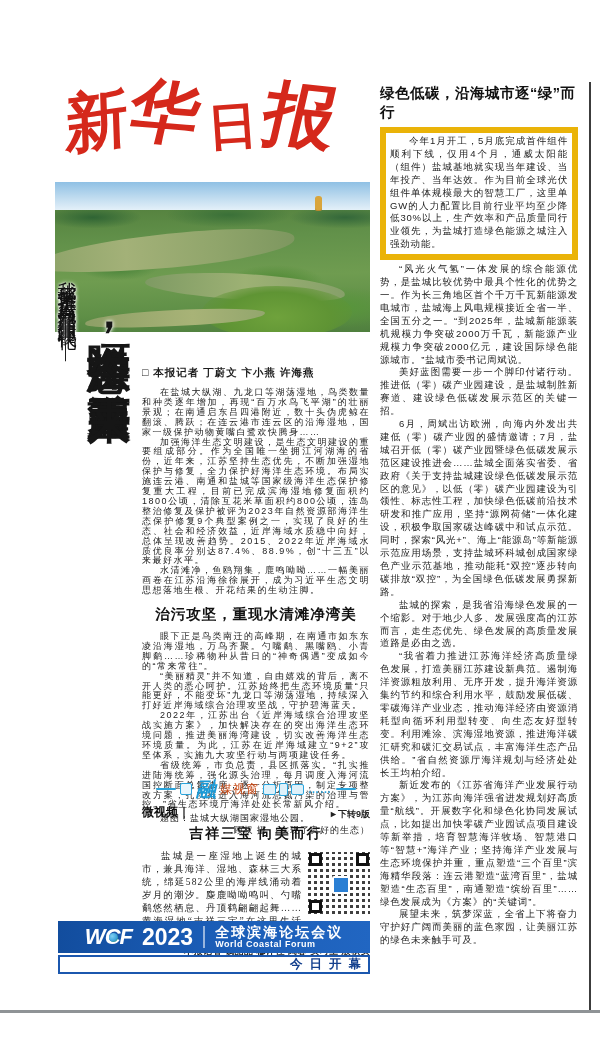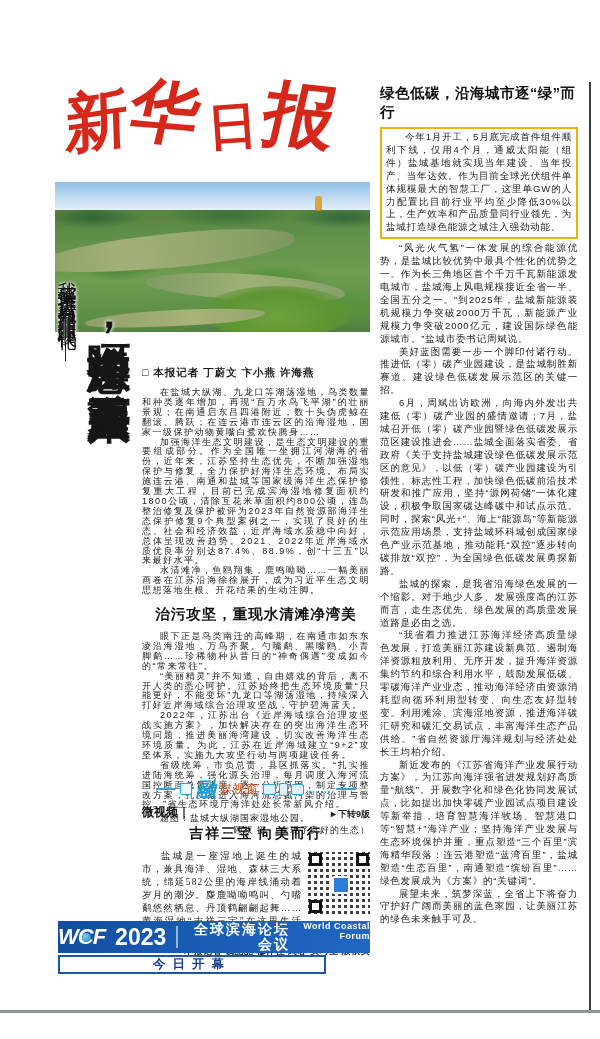--- a/index.html
+++ b/index.html
@@ -102,31 +102,31 @@
   .banner{position:absolute;left:58px;top:921px;width:312px;height:32px;
       background:linear-gradient(90deg,#124d9e 0%,#1a5cb5 45%,#2166c2 100%);
       display:flex;align-items:center;justify-content:center;gap:10px;color:#fff;}
   .wcf{font-size:22px;font-weight:bold;font-style:italic;letter-spacing:-1px;line-height:1;
       display:flex;align-items:center;}
   .wcf .c{position:relative;}
   .wcf .globe{position:absolute;left:4px;top:7px;width:9px;height:9px;border-radius:50%;
       background:radial-gradient(circle at 35% 35%, #7fd0f2 0%, #3fa4dc 55%, #2b8c3c 100%);}
   .banner .year{font-size:23px;font-weight:bold;line-height:1;letter-spacing:0;}
   .banner .tdiv{width:2px;height:22px;background:rgba(255,255,255,.55);}
-  .banner .titles{display:flex;flex-direction:row;line-height:1.05;text-align:right;}
+  .banner .titles{display:flex;flex-direction:column;line-height:1.05;}
   .banner .t-cn{font-size:14px;font-weight:bold;letter-spacing:2px;}
   .banner .t-en{font-size:9px;font-weight:bold;letter-spacing:.5px;}
-  .strip{position:absolute;left:58px;top:955px;width:268px;height:19px;box-sizing:border-box;
-      border:2px solid #1b57ae;background:#fff;display:flex;align-items:center;justify-content:center;}
+  .strip{position:absolute;left:58px;top:955px;width:312px;height:19px;box-sizing:border-box;
+      border:2px solid #1b57ae;background:#fff;display:flex;align-items:center;justify-content:flex-end;}
   .strip span{font-size:12.5px;font-weight:bold;letter-spacing:7px;color:#14408e;}
 
   
   .rightcol{position:absolute;left:380px;top:84px;width:198px;}
   .right-headline{font-size:14.5px;font-weight:bold;margin:0 0 5px 0;letter-spacing:.5px;color:#111;}
-  .highlight-box{border:2px solid #eab308;padding:2px 4px 3px 4px;margin:0 0 3px 0;}
+  .highlight-box{border:6px solid #eab308;padding:2px 4px 3px 4px;margin:0 0 3px 0;}
   .rightcol p.rbody{margin:0;font-size:9.5px;line-height:12.9px;letter-spacing:.8px;
       text-align:justify;text-indent:2em;color:#222;}
   .rule-v{position:absolute;left:589px;top:82px;width:2px;height:928px;background:#3c3c3c;}
   .rule-bottom{position:absolute;left:0;top:1010px;width:600px;height:3px;background:#8f9396;}
 </style>
 </head>
 <body>
 
 <div class="page">
 
@@ -147,21 +147,21 @@
     <div class="statue"></div>
   </div>
 
   <div class="kicker">我省探索推进人与自然和谐共生的现代化——</div>
 
   <div class="headline-v">呵护海洋生态，碧海蓝天入画来</div>
 
   <div class="midcol">
     <p class="byline">□ 本报记者 丁蔚文 卞小燕 许海燕</p>
     <p class="body">在盐城大纵湖、九龙口等湖荡湿地，鸟类数量和种类逐年增加，再现“百万水鸟飞平湖”的壮丽景观；在南通启东吕四港附近，数十头伪虎鲸在翻滚、腾跃；在连云港市连云区的沿海湿地，国家一级保护动物黄嘴白鹭欢快腾身……</p>
-    <p class="body">加强海洋生态文明建设，是生态文明建设的重要组成部分。作为全国唯一坐拥江河湖海的省份，近年来，江苏坚持生态优先，不断加强湿地保护与修复，全力保护好海洋生态环境。布局实施连云港、南通和盐城等国家级海洋生态保护修复重大工程，目前已完成滨海湿地修复面积约1800公顷，清除互花米草面积约800公顷，连岛整治修复及保护被评为2023年自然资源部海洋生态保护修复9个典型案例之一，实现了良好的生态、社会和经济效益，近岸海域水质稳中向好，总体呈现改善趋势。2021、2022年近岸海域水质优良率分别达87.4%、88.9%，创“十三五”以来最好水平。</p>
+    <p class="body">加强海洋生态文明建设，是生态文明建设的重要组成部分。作为全国唯一坐拥江河湖海的省份，近年来，江苏坚持生态优先，不断加强湿地保护与修复，全力保护好海洋生态环境。布局实施连云港、南通和盐城等国家级海洋生态保护修复重大工程，目前已完成滨海湿地修复面积约1800公顷，清除互花米草面积约800公顷，连岛整治修复及保护被评为2023年自然资源部海洋生态保护修复9个典型案例之一，实现了良好的生态、社会和经济效益，近岸海域水质稳中向好，总体呈现改善趋势。2015、2022年近岸海域水质优良率分别达87.4%、88.9%，创“十三五”以来最好水平。</p>
     <p class="body">水清滩净，鱼鸥翔集，鹿鸣呦呦……一幅美丽画卷在江苏沿海徐徐展开，成为习近平生态文明思想落地生根、开花结果的生动注脚。</p>
     <h3 class="subhead">治污攻坚，重现水清滩净湾美</h3>
     <p class="body">眼下正是鸟类南迁的高峰期，在南通市如东东凌沿海湿地，万鸟齐聚。勺嘴鹬、黑嘴鸥、小青脚鹬……珍稀物种从昔日的“神奇偶遇”变成如今的“常来常往”。</p>
     <p class="body">“美丽精灵”并不知道，自由嬉戏的背后，离不开人类的悉心呵护。江苏始终把生态环境质量“只能更好，不能变坏”九龙口等湖荡湿地，持续深入打好近岸海域综合治理攻坚战，守护碧海蓝天。</p>
     <p class="body">2022年，江苏出台《近岸海域综合治理攻坚战实施方案》，加快解决存在的突出海洋生态环境问题，推进美丽海湾建设，切实改善海洋生态环境质量。为此，江苏在近岸海域建立“9+2”攻坚体系，实施九大攻坚行动与两项建设任务。</p>
     <p class="body"><span>省级统筹，市负总责，县区抓落实。“扎实推进陆海统筹，强化源头治理，每月调度入海河流国控断面总氮浓度，逐一分析原因，制定专项整改方案，扎实推进入海河流总氮污染的治理与管控。”省生态环境厅海洋处处长常新风介绍。</span><span class="turnpage">►下转9版</span></p>
     <p class="caption">题图：盐城大纵湖国家湿地公园。</p>
     <p class="caption-credit">顾权 摄 （实现了良好的生态）</p>
   </div>
 

